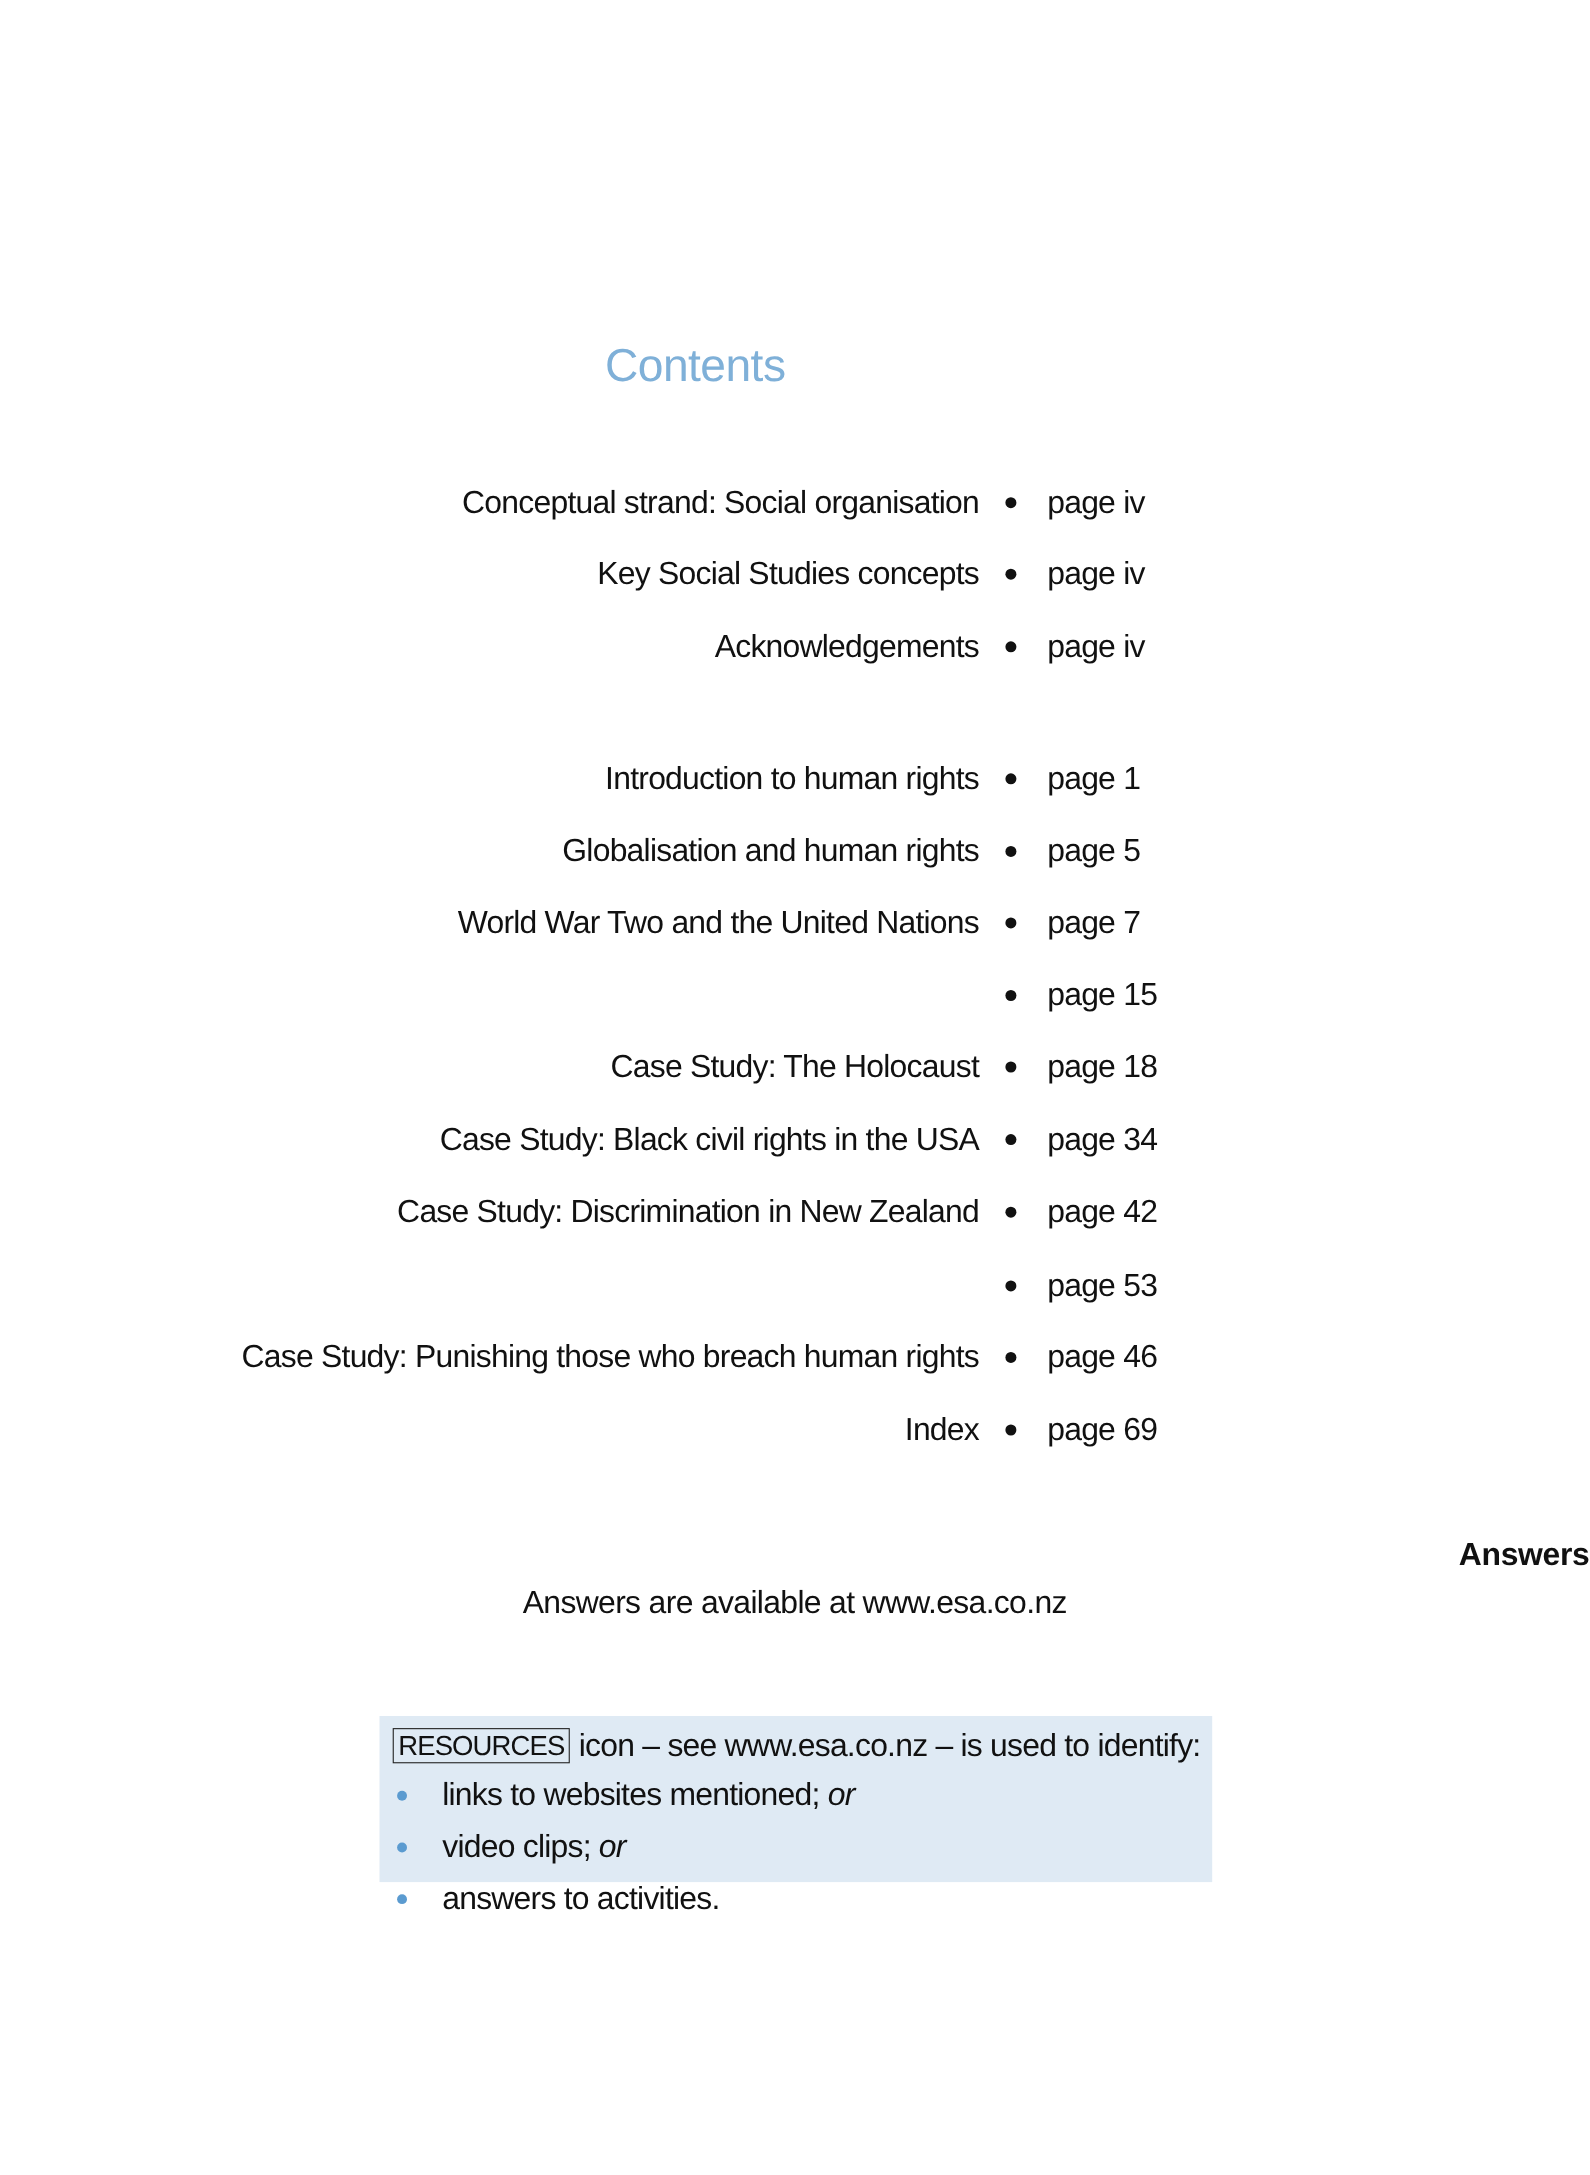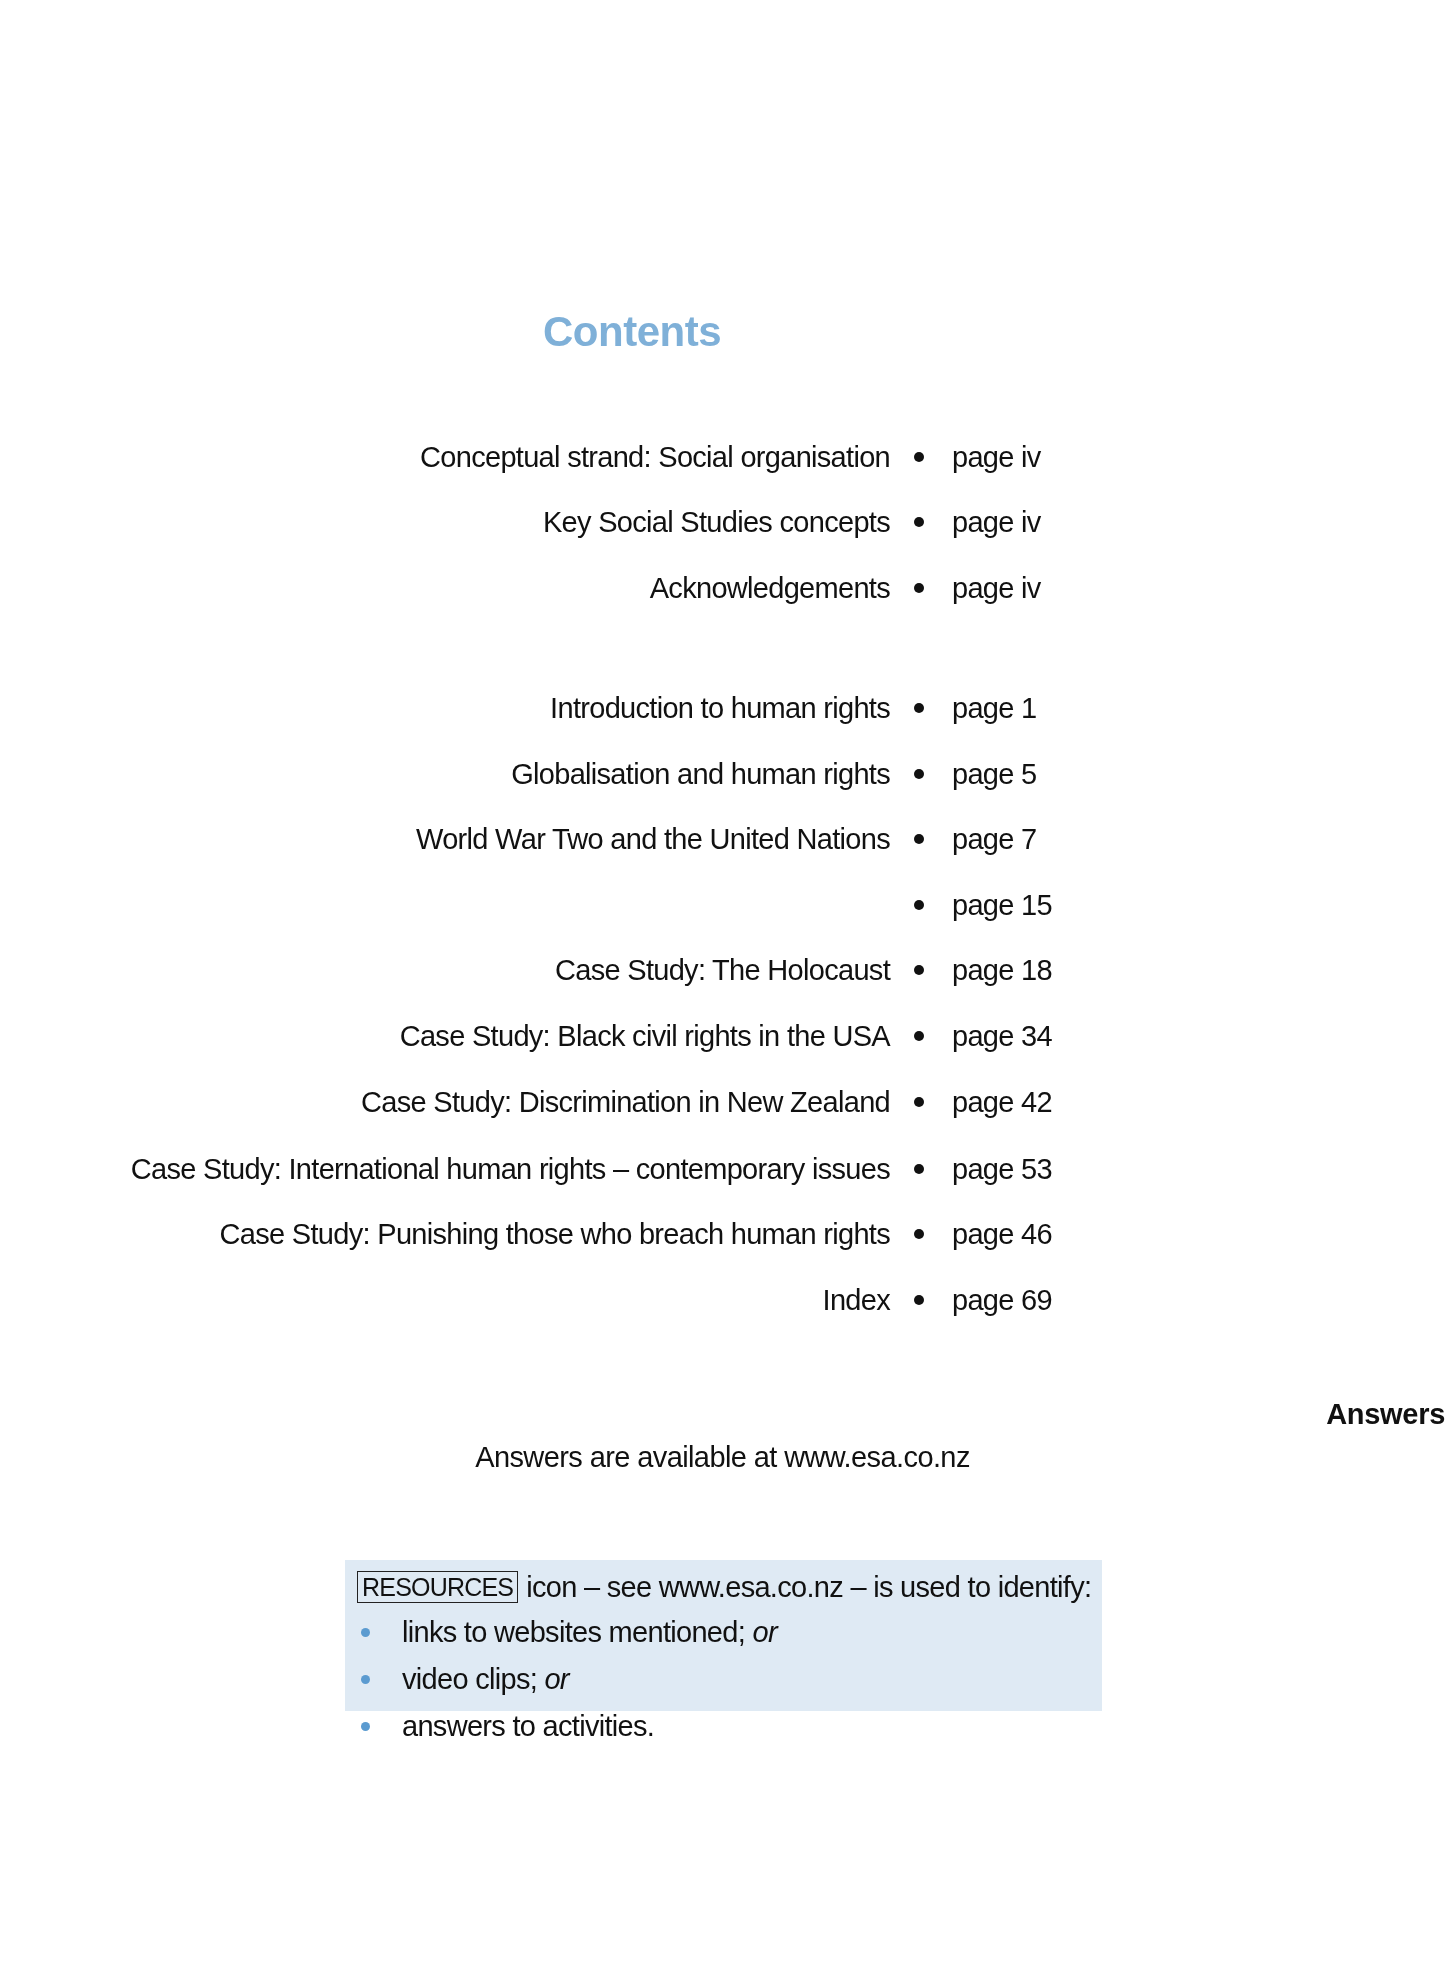--- a/index.html
+++ b/index.html
@@ -2,21 +2,21 @@
 <html><head>
   <meta charset="utf-8">
   <style>
     html, body { margin: 0; padding: 0; background: #ffffff; }
     body {
       width: 1445px; height: 1977px; position: relative; overflow: hidden;
       font-family: "Liberation Sans", sans-serif; color: #111111;
     }
     .title {
       position: absolute; top: 308px; left: 0; width: 1264px; text-align: center;
-      font-size: 42px; font-weight: bold; color: #7fb0d8; letter-spacing: -0.5px;
+      font-size: 42px; font-weight: normal; color: #7fb0d8; letter-spacing: -0.5px;
     }
     .toc { position: absolute; left: 0; top: 0; width: 1445px; }
     .row {
       position: absolute; left: 0; width: 1445px; height: 40px;
       font-size: 29px; letter-spacing: -0.7px; line-height: 40px;
     }
     .row .label {
       position: absolute; right: calc(1445px - 890px); white-space: nowrap; 
     }
     .row .dot {
@@ -106,21 +106,20 @@
     <span class="label">Case Study: Black civil rights in the USA</span>
     <span class="dot"></span>
     <span class="page">page 34</span>
   </div>
   <div class="row" style="top:1082px">
     <span class="label">Case Study: Discrimination in New Zealand</span>
     <span class="dot"></span>
     <span class="page">page 42</span>
   </div>
   <div class="row" style="top:1149px">
-    <span class="label">Case Study: International human rights – contemporary issues</span>
     <span class="dot"></span>
     <span class="page">page 53</span>
   </div>
   <div class="row" style="top:1214px">
     <span class="label">Case Study: Punishing those who breach human rights</span>
     <span class="dot"></span>
     <span class="page">page 46</span>
   </div>
   <div class="row" style="top:1280px">
     <span class="label">Index</span>

